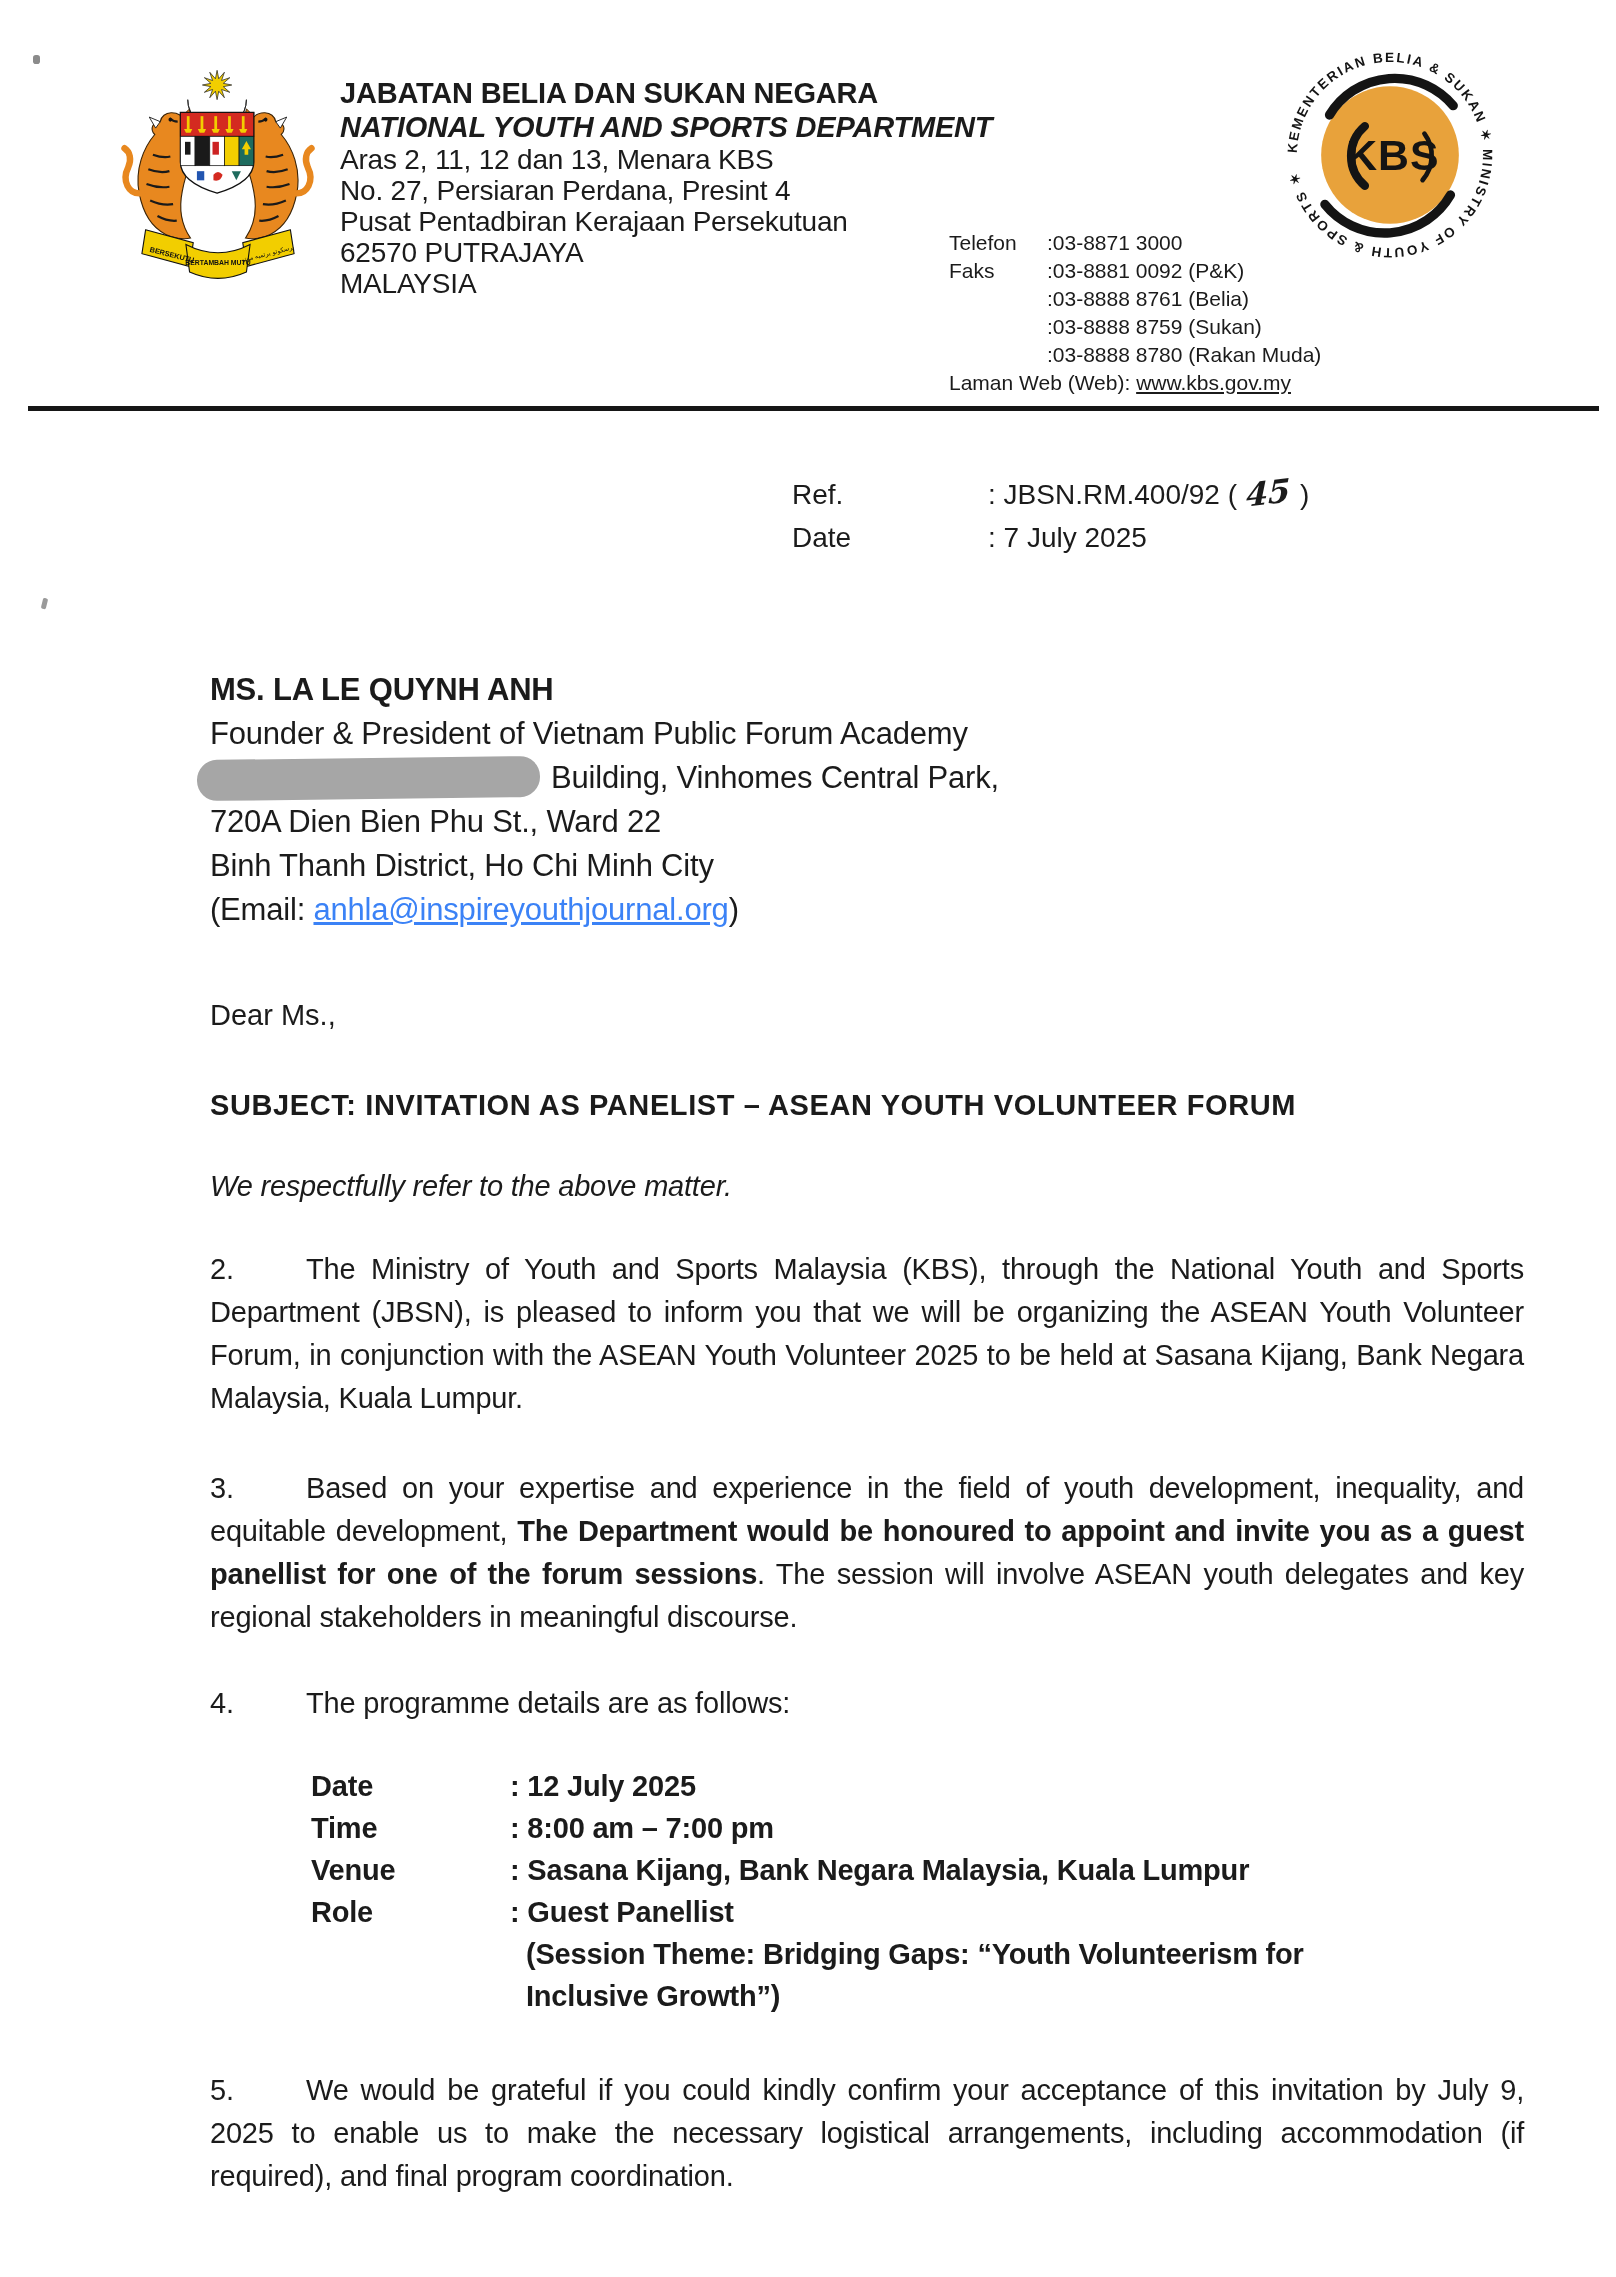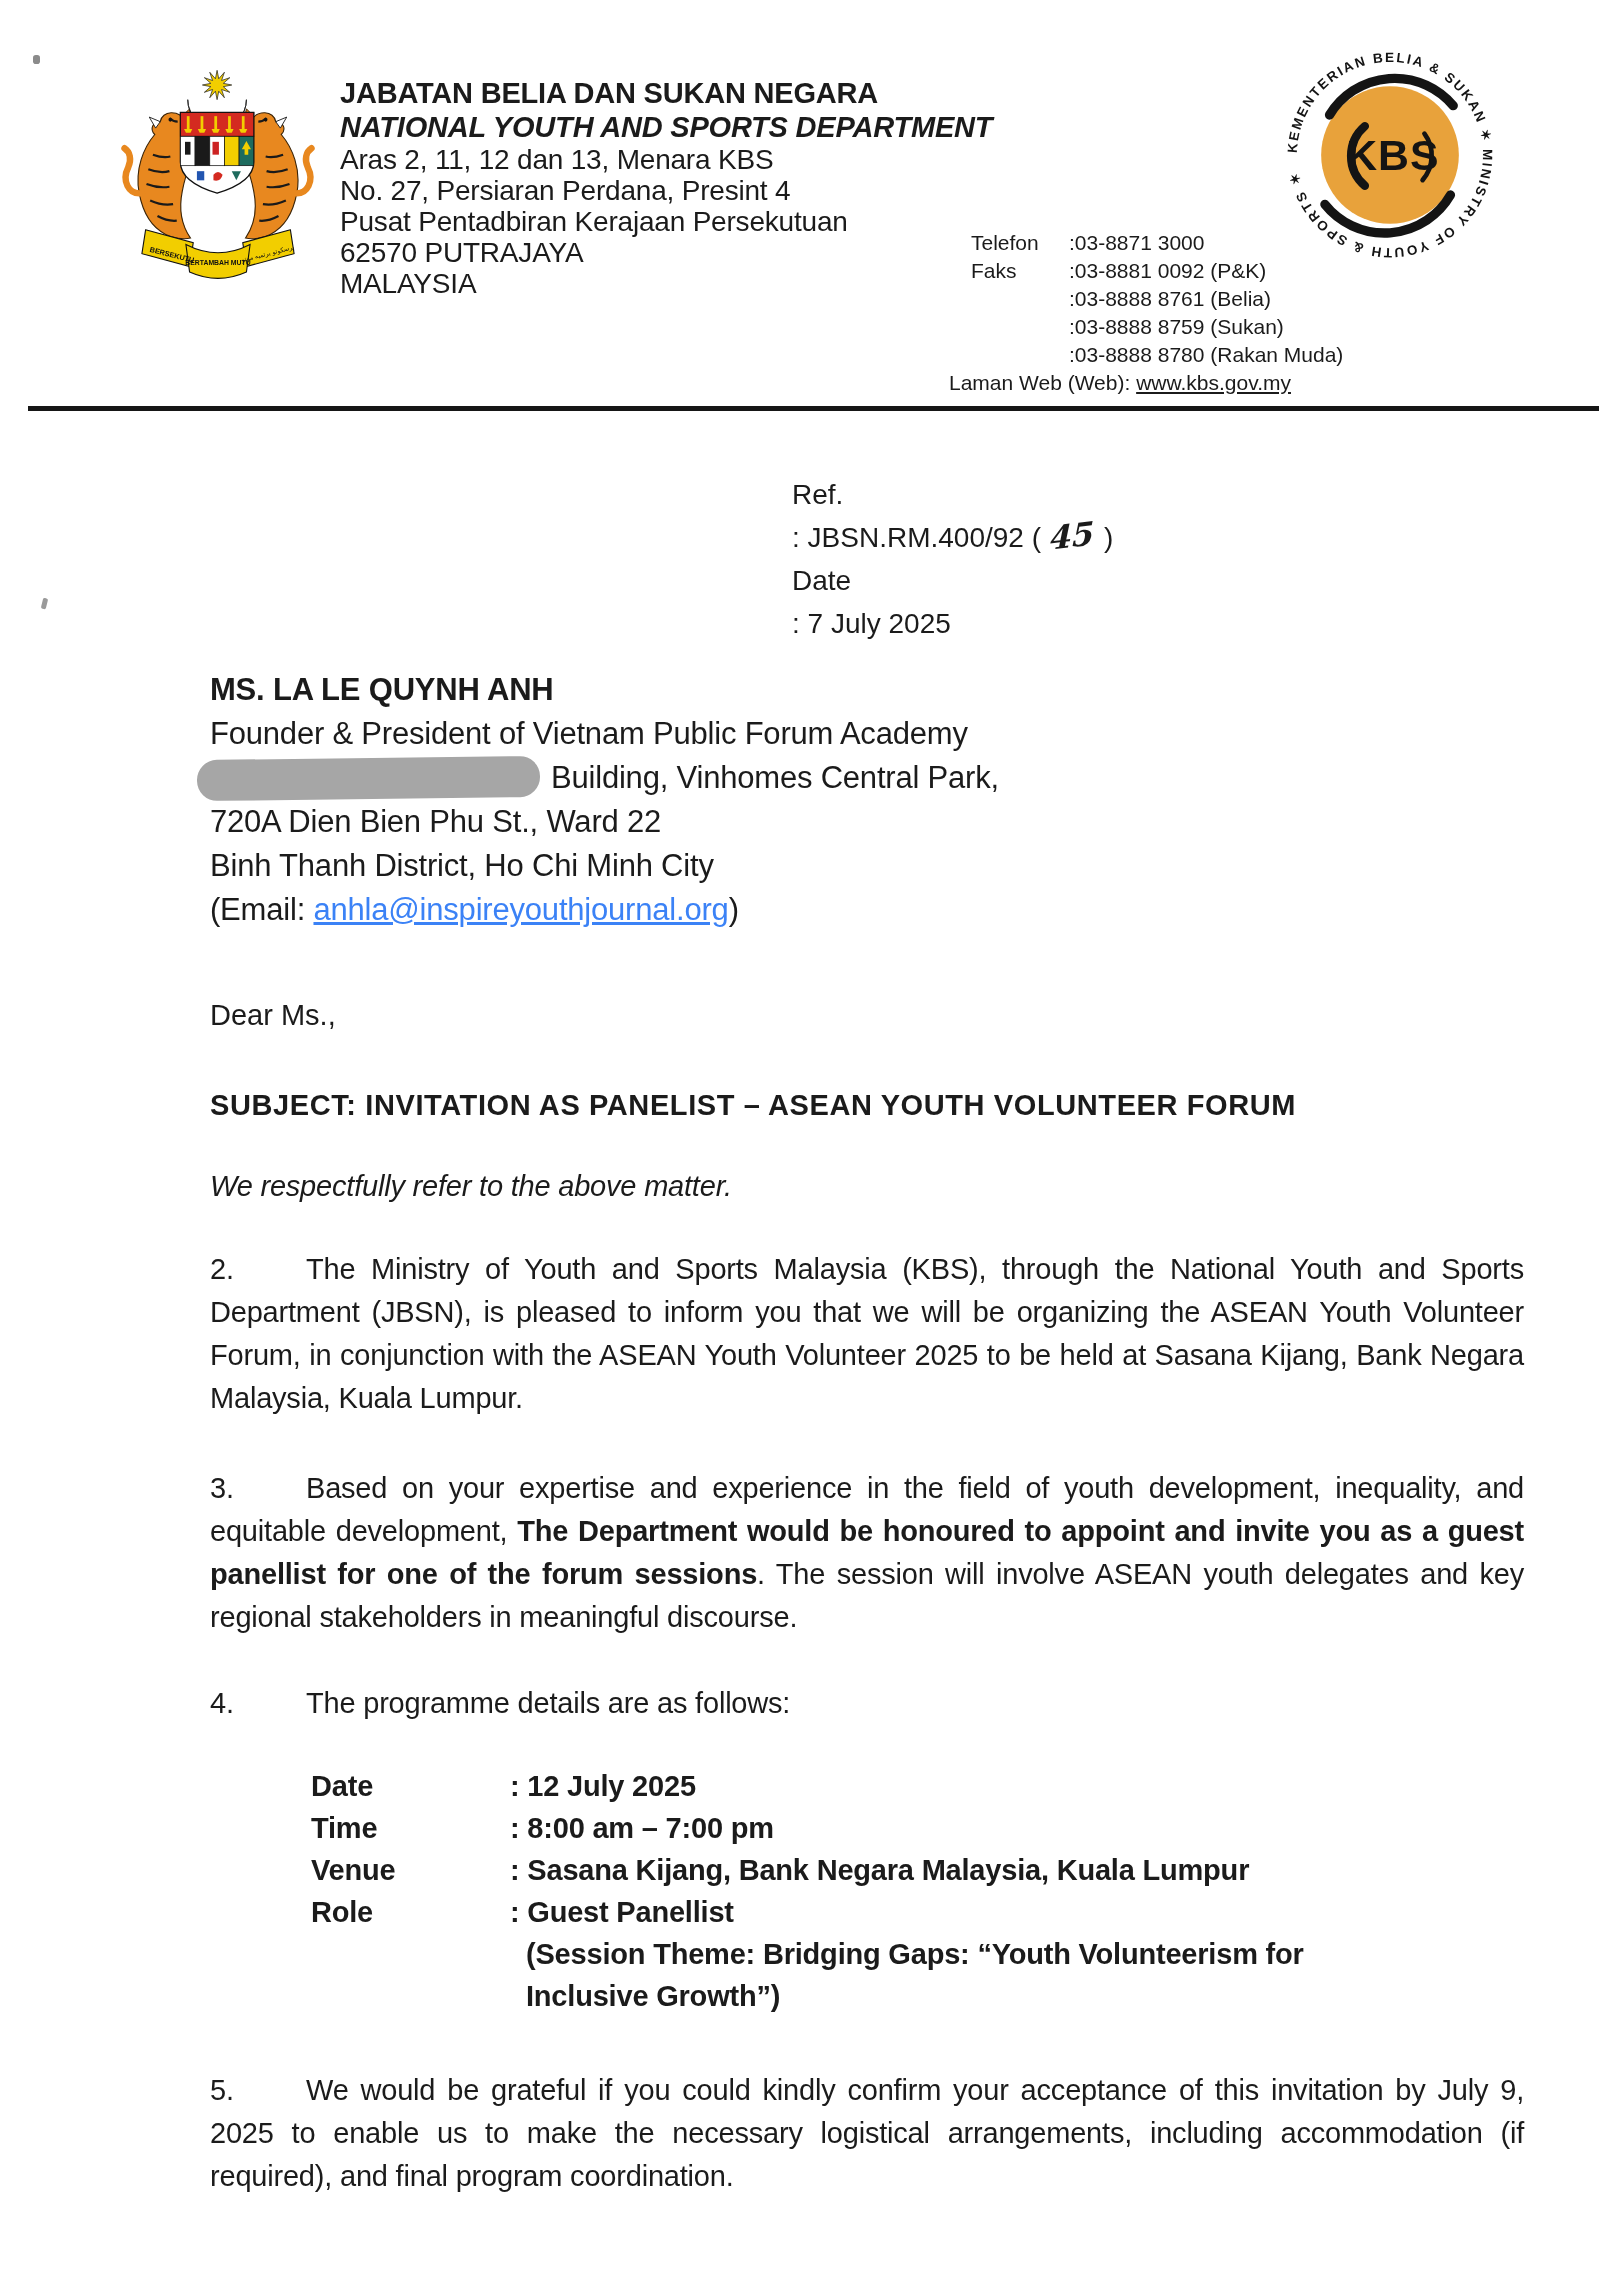--- a/index.html
+++ b/index.html
@@ -12,27 +12,27 @@
     color:#1b1b1b;
     overflow:hidden;
   }
   
   .crest{position:absolute;left:107px;top:63px;width:222px;height:220px;}
   .kbs-logo{position:absolute;left:1283px;top:48px;width:214px;height:214px;}
   .head-text{position:absolute;left:340px;top:76px;line-height:31px;font-size:28px;letter-spacing:-0.2px;}
   .head-text .org-ms{font-size:29px;font-weight:bold;line-height:34px;}
   .head-text .org-en{font-size:29px;font-weight:bold;font-style:italic;line-height:34px;}
   .contact{position:absolute;left:949px;top:229px;font-size:21px;line-height:28px;white-space:nowrap;}
-  .contact-row{display:flex;margin-left:22px;}
+  .contact-row{display:flex;}
   .contact-label{width:98px;}
   .weblink{text-decoration:underline;color:#1b1b1b;}
   .divider{position:absolute;left:28px;top:406px;width:1571px;height:4.6px;background:#161616;}
   
   .refblock{position:absolute;left:792px;top:473px;font-size:28px;line-height:43px;}
-  .ref-row{display:flex;flex-direction:column;}
+  .ref-row{display:flex;}
   .ref-label{width:196px;}
   .handwritten{
     display:inline-block;font-family:"DejaVu Serif", serif;font-weight:bold;font-style:italic;
     font-size:32px;transform:rotate(-7deg) skewX(-8deg);margin:0 9.2px;line-height:28px;
   }
   
   .recipient{position:absolute;left:210px;top:668px;font-size:31px;line-height:44px;letter-spacing:-0.2px;}
   .bold{font-weight:bold;}
   .redaction{
     display:inline-block;width:343px;height:41px;background:#a6a6a6;border-radius:20px;

